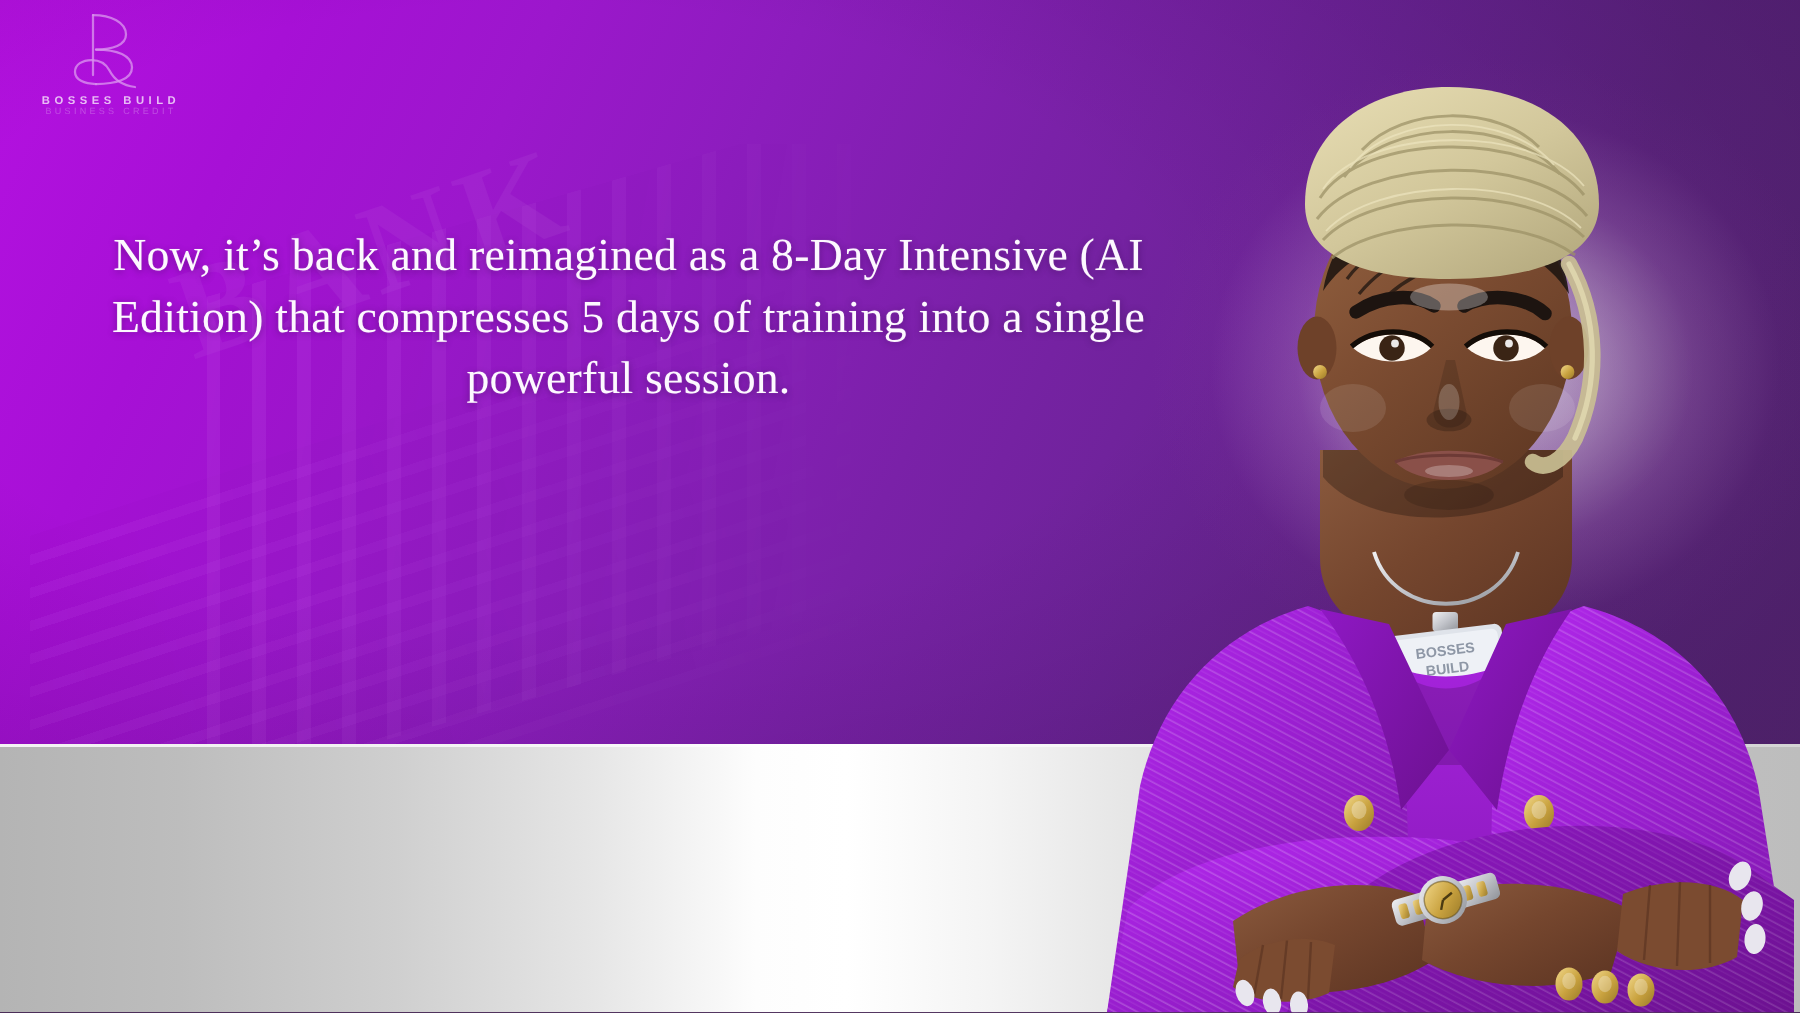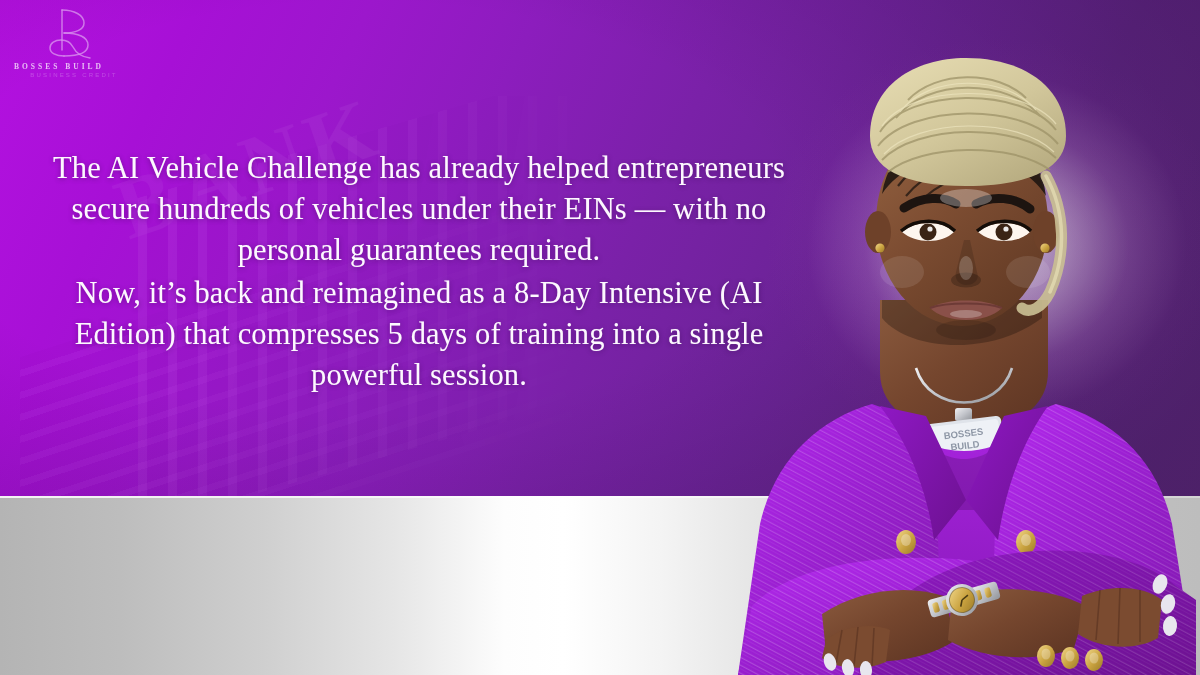--- a/index.html
+++ b/index.html
@@ -91,21 +91,22 @@
     width:120px; height:74px;
     z-index:6;
   }
   .logo-mark {
     position:absolute; left:26px; top:0px;
     width:62px; height:56px;
     opacity:.55;
   }
   .logo-line1 {
     position:absolute; left:0; top:56px; width:120px;
-    font-family:Liberation Serif, serif;
+    text-align:center;
+    font-family:Liberation Sans, sans-serif;
     font-size:7.5px; font-weight:700; letter-spacing:3.0px;
     color:rgba(255,255,255,.72);
     white-space:nowrap;
   }
   .logo-line2 {
     position:absolute; left:0; top:66px; width:120px;
     text-align:center;
     font-family:"Liberation Sans", sans-serif;
     font-size:6px; font-weight:400; letter-spacing:2.2px;
     color:rgba(255,255,255,.24);
@@ -189,21 +190,20 @@
           <path d="M24 27 C 38 27, 48 31, 48 39 C 48 47, 37 50, 24 50"></path>
           <path d="M24 50 C 16 50, 10 47, 10 42 C 10 37, 15 34, 21 34 C 27 34, 31 37, 33 41 C 36 47, 42 51, 50 52"></path>
         </g>
       </svg>
     </div>
     <div class="logo-line1">BOSSES BUILD</div>
     <div class="logo-line2">BUSINESS CREDIT</div>
   </div>
 
   <div class="copy">
-    <p class="para1">The AI Vehicle Challenge has already helped entrepreneurs secure hundreds of vehicles under their EINs — with no personal guarantees required.</p>
     <p class="para2">Now, it’s back and reimagined as a 8-Day Intensive (AI Edition) that compresses 5 days of training into a single powerful session.</p>
   </div>
 
   <div class="subject">
     <svg class="sv" viewBox="0 0 470 675" preserveAspectRatio="xMidYMin slice" aria-hidden="true">
       <defs>
         <linearGradient id="skin" x1="0" y1="0" x2="1" y2="1">
           <stop offset="0%" stop-color="#8a5a3e"></stop>
           <stop offset="45%" stop-color="#75462e"></stop>
           <stop offset="100%" stop-color="#5c3422"></stop>

